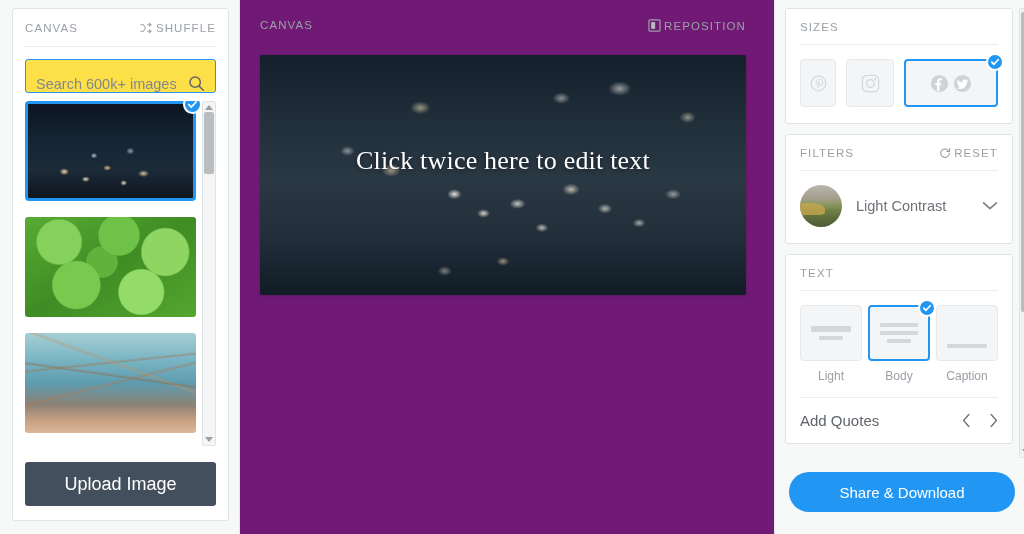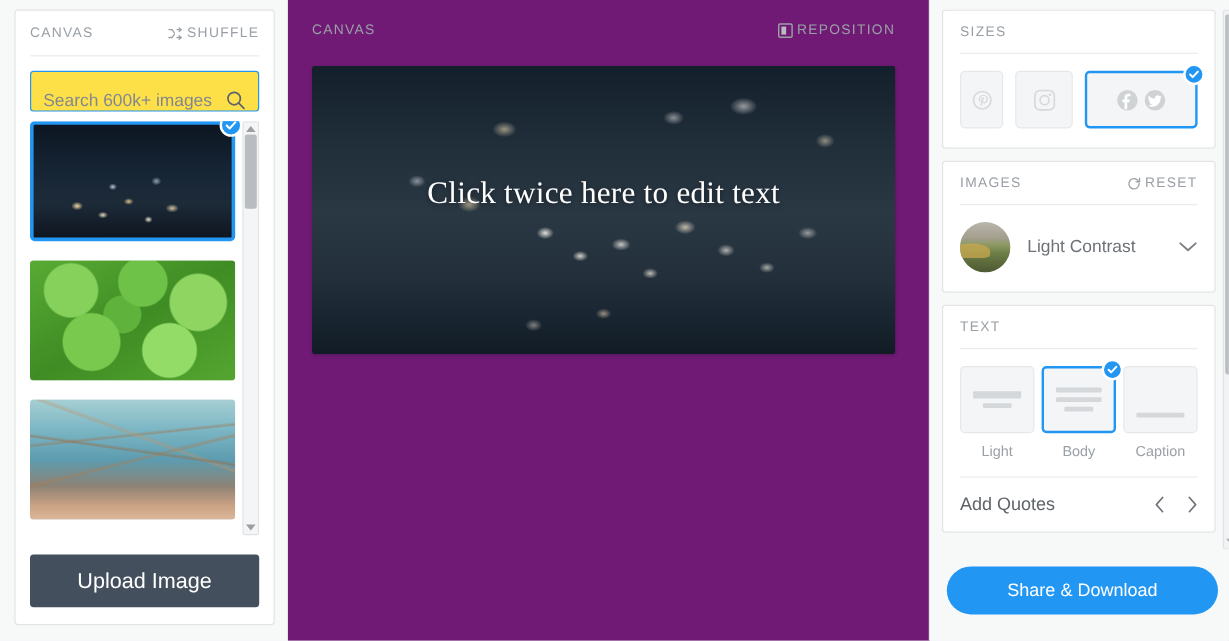--- a/index.html
+++ b/index.html
@@ -41,21 +41,21 @@
     border-bottom: 1px solid #ececee;
     flex: 0 0 38px;
   }
   .panel-title {
     font-size: 11.5px;
     letter-spacing: 1.1px;
     color: #9aa0a6;
     font-weight: 400;
   }
   .panel-action {
-    display: flex; align-items: center; gap: 3px;
+    display: flex; align-items: flex-end; gap: 3px;
     font-size: 11.5px;
     letter-spacing: 1.1px;
     color: #9aa0a6;
     cursor: pointer;
   }
   .search-wrap { padding: 12px 0 8px 0; flex: 0 0 auto; }
   .search-box {
     position: relative;
     height: 34px;
     border: 1px solid #2196f3;
@@ -570,21 +570,21 @@
                     <path d="M2.5 7.2l3 3 6-6.4" stroke="#fff" stroke-width="2.4" fill="none" stroke-linecap="round" stroke-linejoin="round"></path>
                   </svg>
               </span>
             </div>
 
           </div>
         </div>
 
         <div class="card">
           <div class="card-head">
-            <span class="panel-title">IMAGES</span>
+            <span class="panel-title">FILTERS</span>
             <span class="panel-action">
               <svg width="12" height="12" viewBox="0 0 14 14">
                 <path d="M11.6 5.2A5 5 0 1 0 12 7" fill="none" stroke="#9aa0a6" stroke-width="1.3" stroke-linecap="round"></path>
                 <path d="M12.4 1.8v3.5H9" fill="none" stroke="#9aa0a6" stroke-width="1.3" stroke-linecap="round" stroke-linejoin="round"></path>
               </svg>
               <span>RESET</span>
             </span>
           </div>
           <div class="filter-row">
             <div class="filter-thumb"></div>

